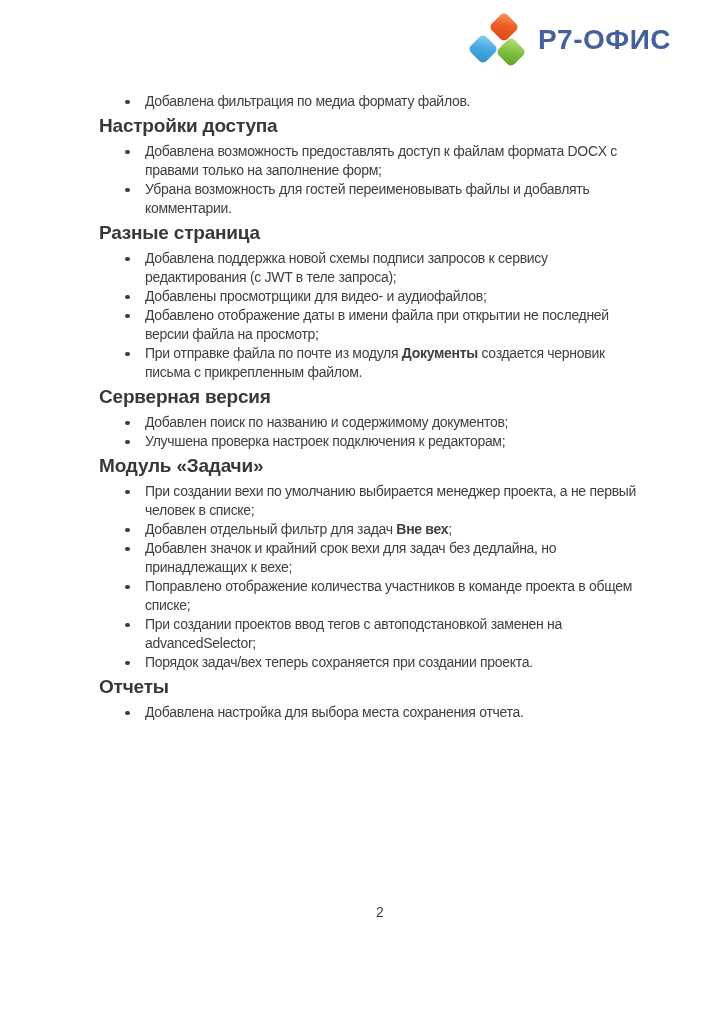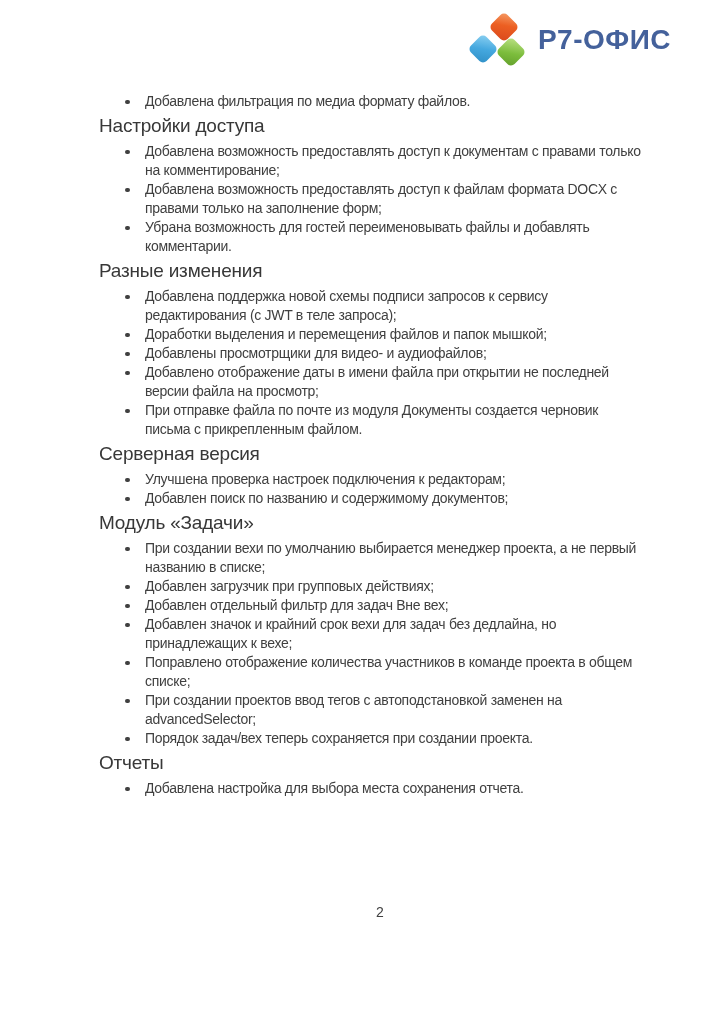--- a/index.html
+++ b/index.html
@@ -61,21 +61,21 @@
   .content {
     position: absolute;
     left: 99px;
     top: 92px;
     width: 562px;
     color: #404040;
   }
   .content h2 {
     font-size: 19px;
     line-height: 21px;
-    font-weight: normal;
+    font-weight: bold;
     color: #383838;
     margin: 1px 0 6px 0;
     letter-spacing: -0.2px;
   }
   .content ul {
     list-style: none;
     margin: 0 0 4px 0;
     padding: 0;
   }
   .content li {
@@ -89,21 +89,21 @@
   .content li::before {
     content: "";
     position: absolute;
     left: 26px;
     top: 7.5px;
     width: 4.5px;
     height: 4.5px;
     border-radius: 50%;
     background: #404040;
   }
-  .content li b { font-weight: normal; }
+  .content li b { font-weight: bold; }
 
   .page-number {
     position: absolute;
     left: 99px;
     top: 904px;
     width: 562px;
     text-align: center;
     font-size: 14px;
     color: #404040;
   }
@@ -123,45 +123,42 @@
   </header>
 
   <main class="content">
 
     <ul>
       <li><span>Добавлена фильтрация по медиа формату файлов.</span><b></b><span></span></li>
     </ul>
 
     <h2>Настройки доступа</h2>
     <ul>
-      <li><span>Добавлена возможность предоставлять доступ к документам с правами только на комментирование;</span><b></b><span></span></li>
       <li><span>Добавлена возможность предоставлять доступ к файлам формата DOCX с правами только на заполнение форм;</span><b></b><span></span></li>
       <li><span>Убрана возможность для гостей переименовывать файлы и добавлять комментарии.</span><b></b><span></span></li>
     </ul>
 
-    <h2>Разные изменения</h2>
+    <h2>Разные страница</h2>
     <ul>
       <li><span>Добавлена поддержка новой схемы подписи запросов к сервису редактирования (с JWT в теле запроса);</span><b></b><span></span></li>
-      <li><span>Доработки выделения и перемещения файлов и папок мышкой;</span><b></b><span></span></li>
       <li><span>Добавлены просмотрщики для видео- и аудиофайлов;</span><b></b><span></span></li>
       <li><span>Добавлено отображение даты в имени файла при открытии не последней версии файла на просмотр;</span><b></b><span></span></li>
       <li><span>При отправке файла по почте из модуля </span><b>Документы</b><span> создается черновик письма с прикрепленным файлом.</span></li>
     </ul>
 
     <h2>Серверная версия</h2>
     <ul>
+      <li><span>Добавлен поиск по названию и содержимому документов;</span><b></b><span></span></li>
       <li><span>Улучшена проверка настроек подключения к редакторам;</span><b></b><span></span></li>
-      <li><span>Добавлен поиск по названию и содержимому документов;</span><b></b><span></span></li>
     </ul>
 
     <h2>Модуль «Задачи»</h2>
 
     <ul>
-      <li><span>При создании вехи по умолчанию выбирается менеджер проекта, а не первый названию в списке;</span><b></b><span></span></li>
-      <li><span>Добавлен загрузчик при групповых действиях;</span><b></b><span></span></li>
+      <li><span>При создании вехи по умолчанию выбирается менеджер проекта, а не первый человек в списке;</span><b></b><span></span></li>
       <li><span>Добавлен отдельный фильтр для задач </span><b>Вне вех</b><span>;</span></li>
       <li><span>Добавлен значок и крайний срок вехи для задач без дедлайна, но принадлежащих к вехе;</span><b></b><span></span></li>
       <li><span>Поправлено отображение количества участников в команде проекта в общем списке;</span><b></b><span></span></li>
       <li><span>При создании проектов ввод тегов с автоподстановкой заменен на advancedSelector;</span><b></b><span></span></li>
       <li><span>Порядок задач/вех теперь сохраняется при создании проекта.</span><b></b><span></span></li>
     </ul>
 
     <h2>Отчеты</h2>
     <ul>
       <li><span>Добавлена настройка для выбора места сохранения отчета.</span><b></b><span></span></li>

